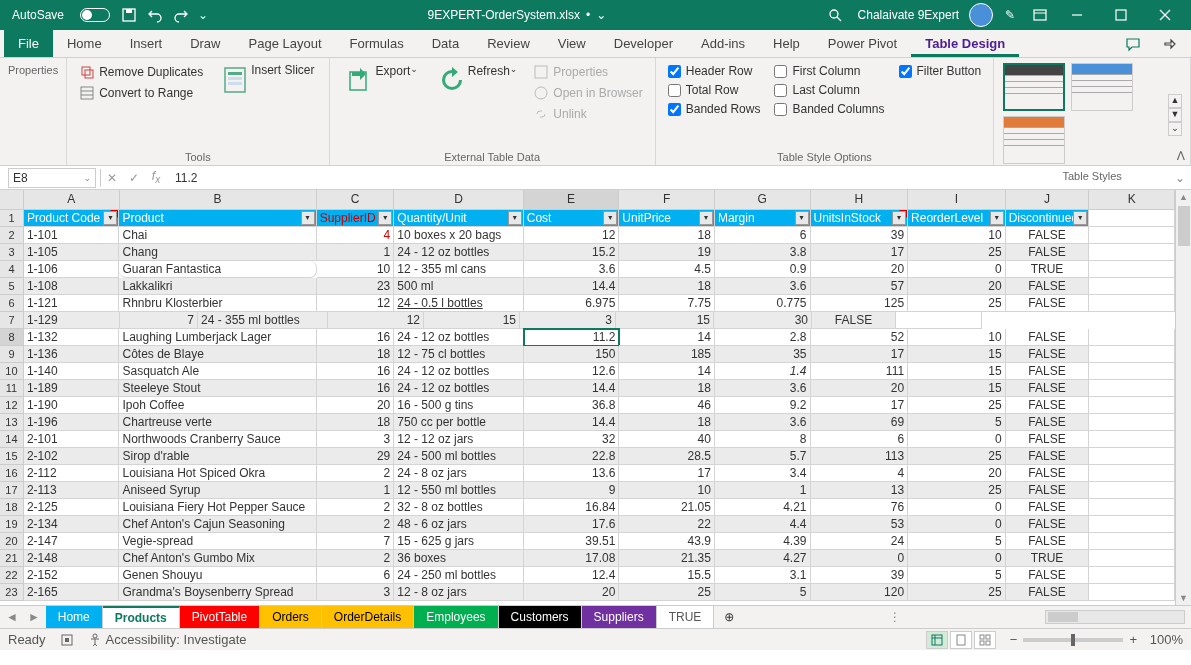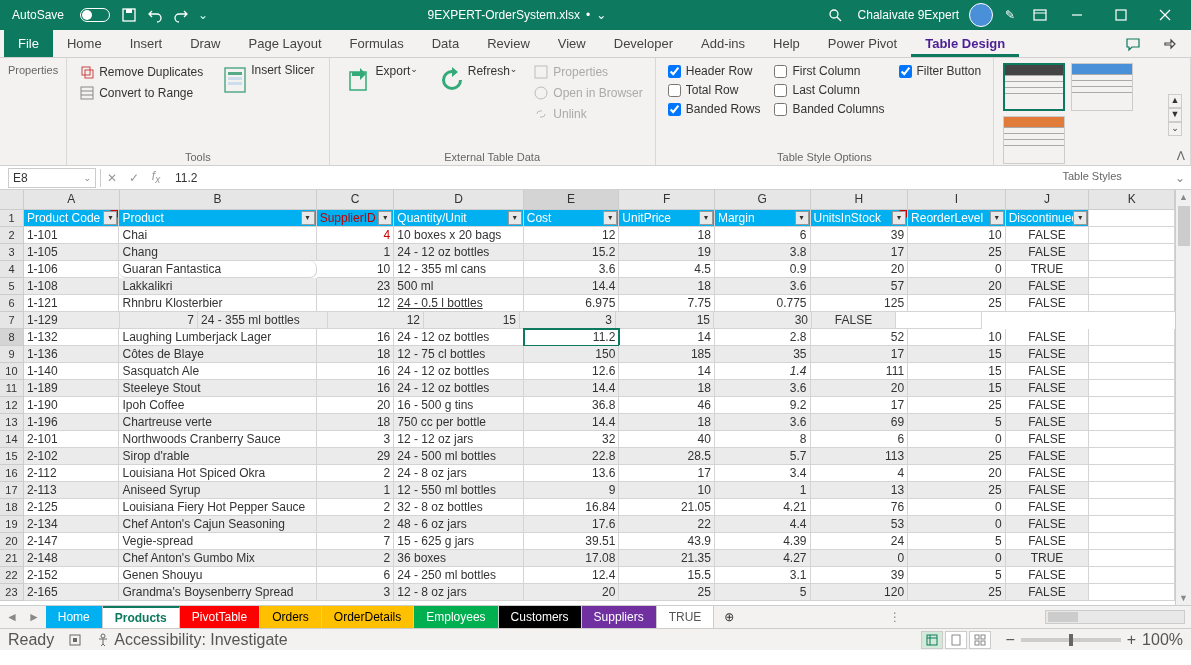--- a/index.html
+++ b/index.html
@@ -79,21 +79,21 @@
 
 .sheettabs { height:23px; background:#f3f2f1; display:flex; align-items:stretch; border-top:1px solid #ccc; }
 .st-nav { display:flex; align-items:center; padding:0 6px; color:#888; gap:6px; }
 .stab { padding:0 12px; font-size:12px; display:flex; align-items:center; cursor:pointer; border-right:1px solid #ccc; }
 .stab.active { background:#fff; font-weight:700; border-top:2px solid #0d7a5f; }
 .st-spacer { flex:1; display:flex; align-items:center; }
 .st-hscroll { width:140px; height:14px; background:#e8e8e8; border:1px solid #ccc; margin:4px 6px 4px auto; position:relative; }
 .st-hscroll::after { content:""; position:absolute; left:2px; top:1px; width:30px; height:10px; background:#ccc; }
 
 
-.statusbar { height:22px; background:#f3f2f1; border-top:1px solid #ccc; display:flex; align-items:center; padding:0 8px; font-size:16px; color:#555; gap:14px; }
+.statusbar { height:22px; background:#f3f2f1; border-top:1px solid #ccc; display:flex; align-items:center; padding:0 8px; font-size:13px; color:#555; gap:14px; }
 .sb-spacer { flex:1; }
 .sb-view { display:flex; gap:2px; }
 .sb-vbtn { width:22px; height:18px; border:1px solid #ccc; display:flex; align-items:center; justify-content:center; background:#fff; cursor:pointer; }
 .sb-zoom { display:flex; align-items:center; gap:6px; }
 .sb-slider { width:100px; height:4px; background:#ccc; position:relative; }
 .sb-slider::after { content:""; position:absolute; left:48px; top:-4px; width:4px; height:12px; background:#666; }
 
 
 .vscroll { width:16px; background:#f0f0f0; border-left:1px solid #ccc; position:relative; }
 .vscroll::before { content:"▲"; position:absolute; top:2px; left:3px; font-size:9px; color:#888; }

